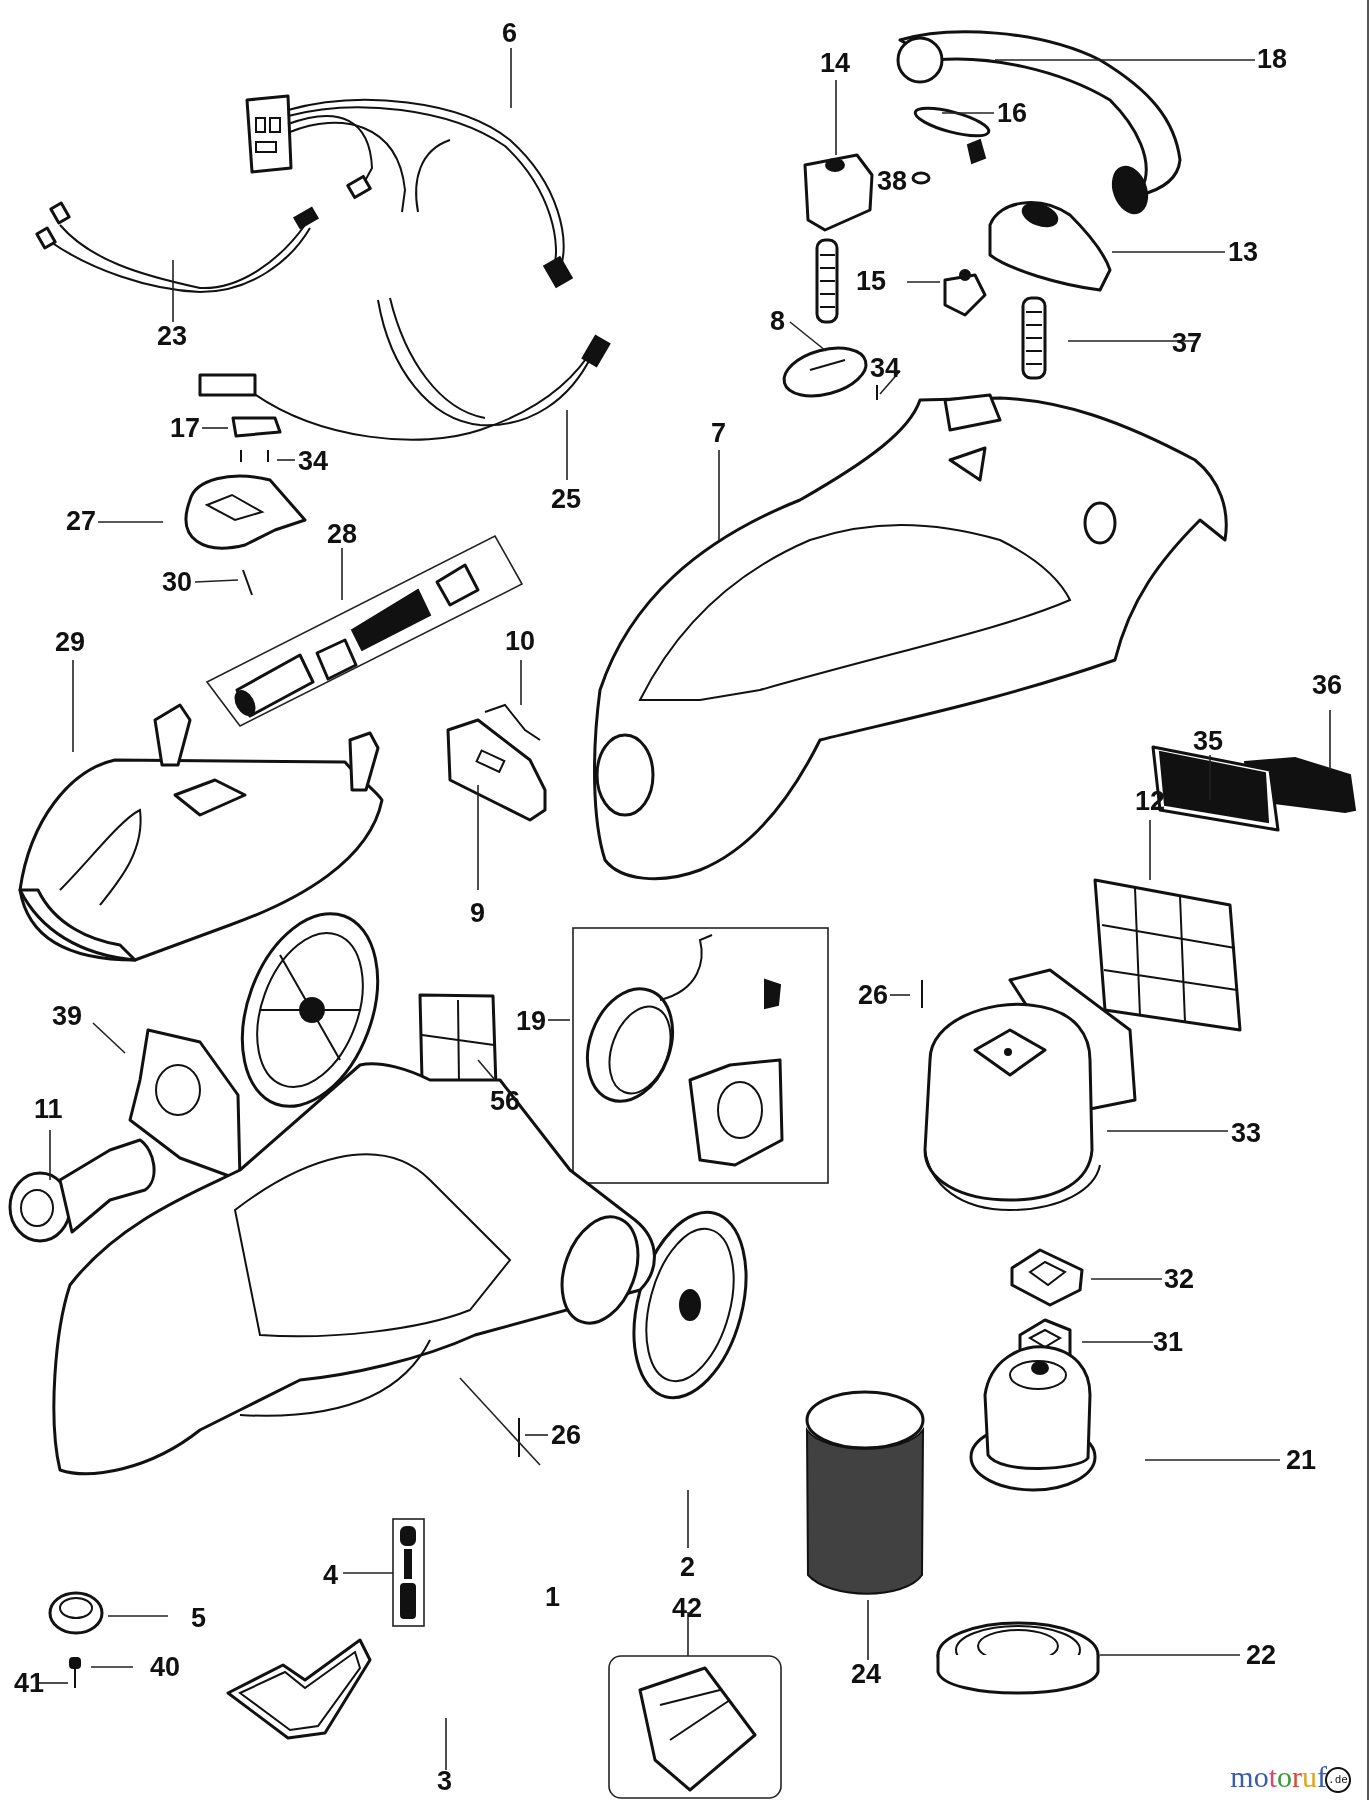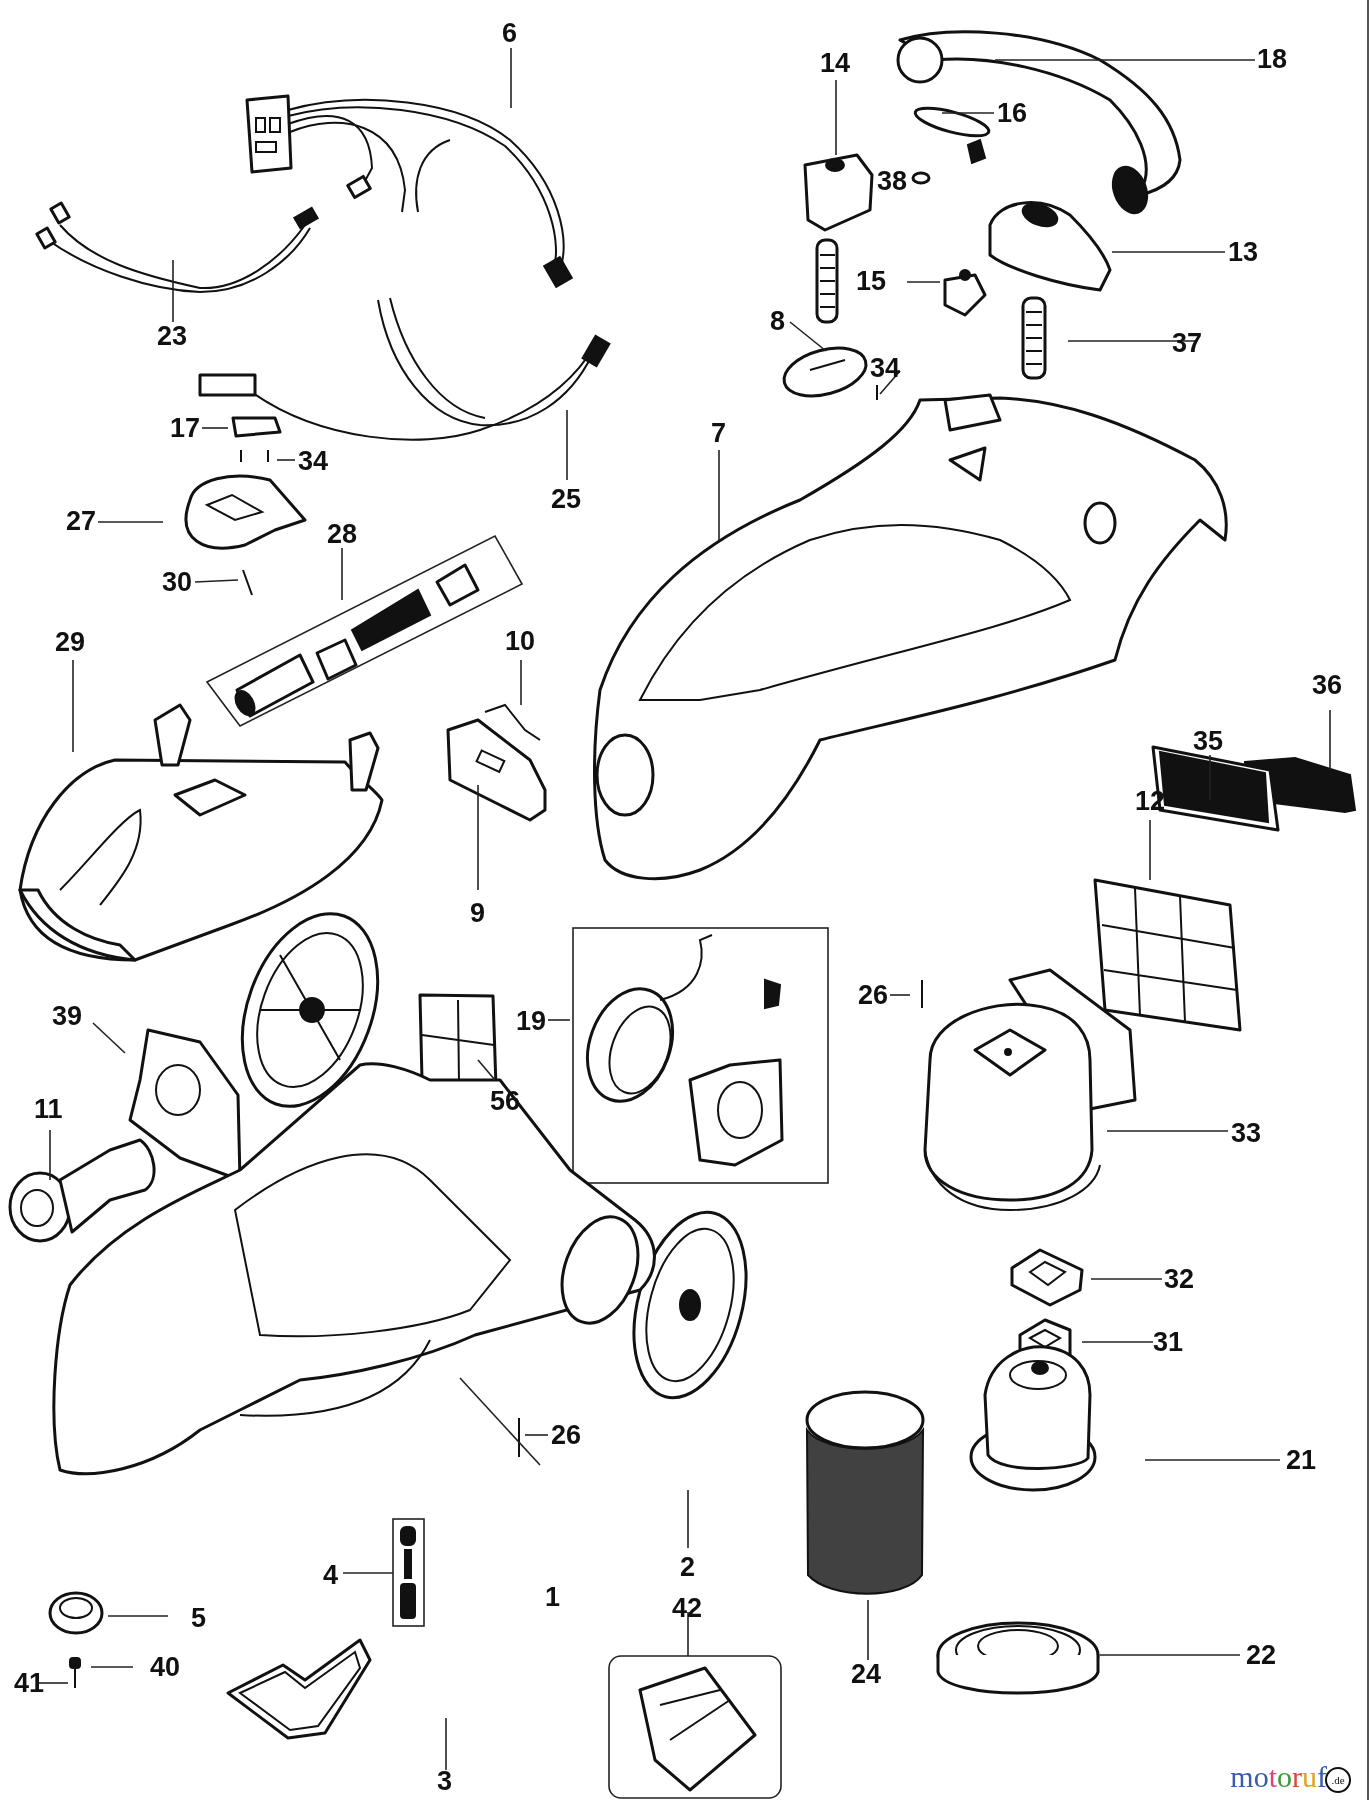--- a/index.html
+++ b/index.html
@@ -7,21 +7,21 @@
   #diagram { position:absolute; left:0; top:0; width:1369px; height:1800px; }
   .frame-edge { position:absolute; right:0; top:0; width:2px; height:1800px; background:#555; }
   svg text.lbl { font-family:"Liberation Sans", sans-serif; font-weight:bold; font-size:27px; fill:#111; }
   .part { fill:#fff; stroke:#111; stroke-width:3; stroke-linejoin:round; stroke-linecap:round; }
   .part-thin { fill:none; stroke:#111; stroke-width:2; }
   .dark { fill:#111; stroke:#111; stroke-width:2; }
   .leader { stroke:#222; stroke-width:1.6; fill:none; }
   .groupbox { fill:none; stroke:#222; stroke-width:1.6; }
   .watermark { position:absolute; right:18px; bottom:6px; font-family:"Liberation Serif", serif; font-size:30px; letter-spacing:0px; }
   .watermark span { display:inline-block; }
-  .wm-badge { display:inline-block; width:22px; height:22px; border:2px solid #111; border-radius:50%; font-size:11px; line-height:22px; text-align:center; color:#111; font-family:Liberation Serif, serif; vertical-align:middle; margin-left:-2px; }
+  .wm-badge { display:inline-block; width:22px; height:22px; border:2px solid #111; border-radius:50%; font-size:11px; line-height:22px; text-align:center; color:#111; font-family:Liberation Mono, monospace; vertical-align:middle; margin-left:-2px; }
 </style>
 </head>
 <body>
 
 <svg id="diagram" viewBox="0 0 1369 1800" xmlns="http://www.w3.org/2000/svg">
 
   <g>
     <path class="part" d="M247 100 L288 96 L291 168 L252 172 Z"></path>
     <rect class="part-thin" x="256" y="118" width="9" height="14"></rect>
     <rect class="part-thin" x="270" y="118" width="10" height="14"></rect>

